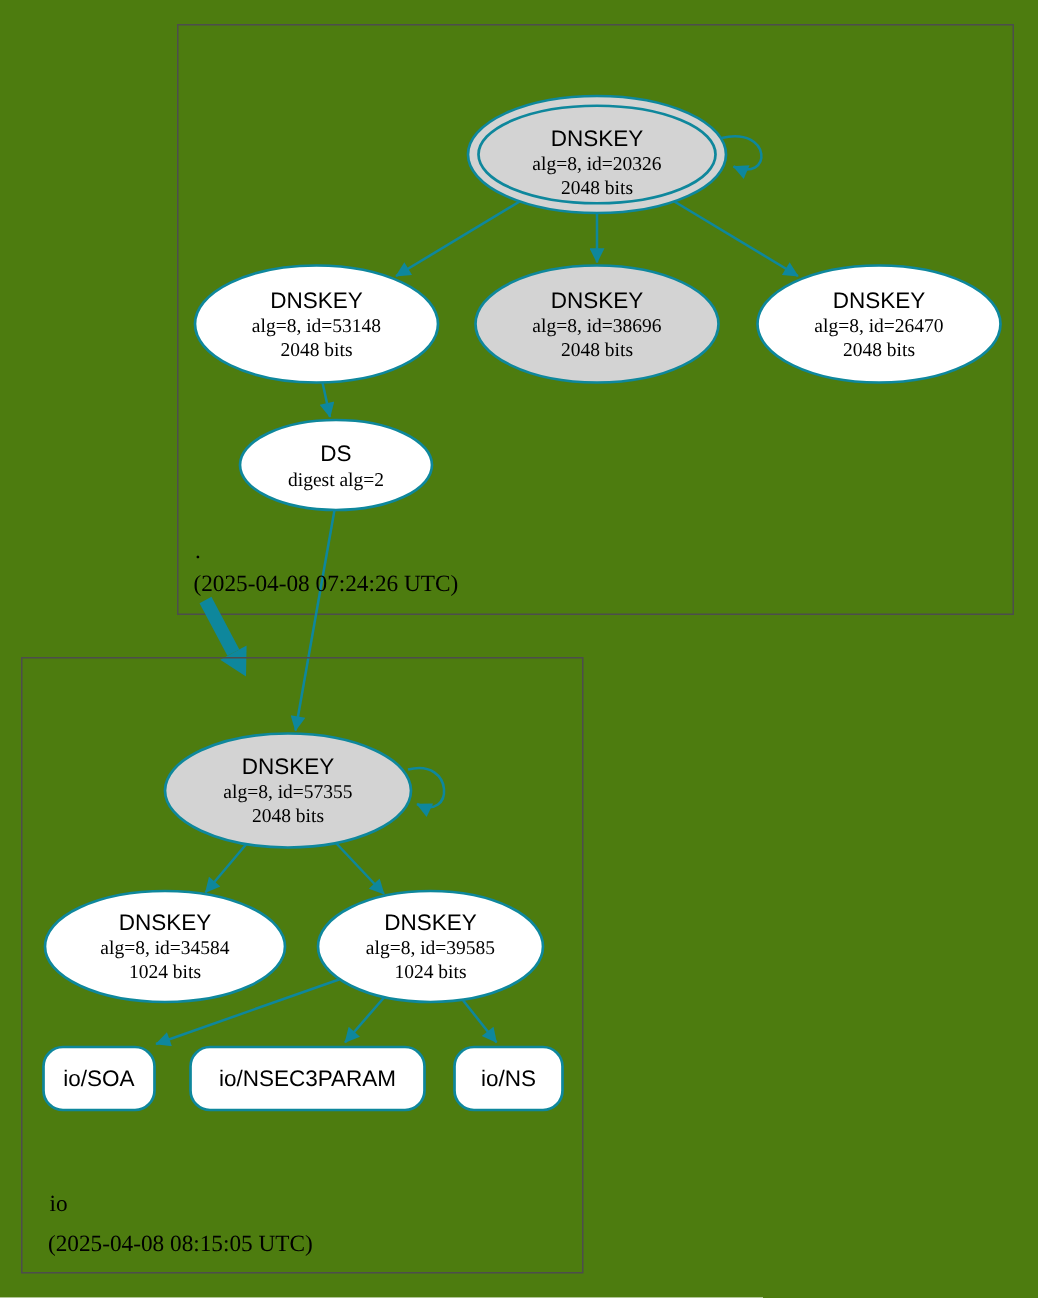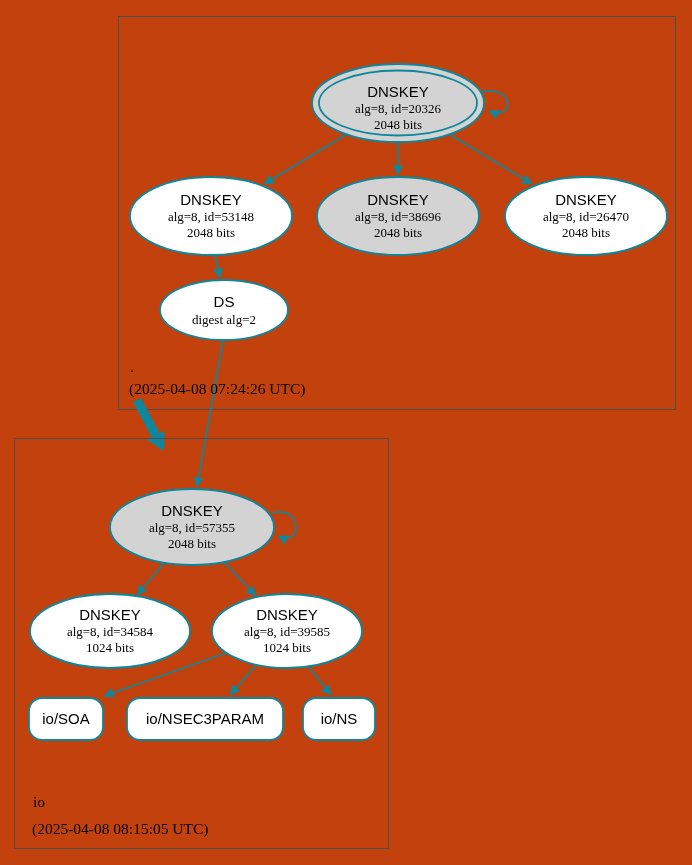--- a/index.html
+++ b/index.html
@@ -1,16 +1,16 @@
 <!DOCTYPE html>
 <html><head>
 <meta charset="utf-8">
 <style>
   html,body{margin:0;padding:0;background:#ffffff;}
-  .stage{position:relative;width:692px;height:865px;background:#c2410c;overflow:hidden;}
+  .stage{position:relative;width:692px;height:865px;background:#4d7c0f;overflow:hidden;}
   svg{display:block;}
   .cluster{fill:none;stroke:#4d4d4d;stroke-width:1;}
   .edge{stroke:#0e879c;stroke-width:1.7;fill:none;}
   .edge-thick{stroke:#0e879c;stroke-width:9;fill:none;}
   .node-stroke{stroke:#0e879c;stroke-width:1.8;}
   .ring{fill:none;stroke:#0e879c;stroke-width:1.8;}
   .head{fill:#0e879c;}
   .fill-white{fill:#ffffff;}
   .n-title{font-family:"Liberation Sans",sans-serif;font-size:15px;fill:#000;text-anchor:middle;}
   .n-sub{font-family:"Liberation Serif",serif;font-size:13px;fill:#000;text-anchor:middle;}

